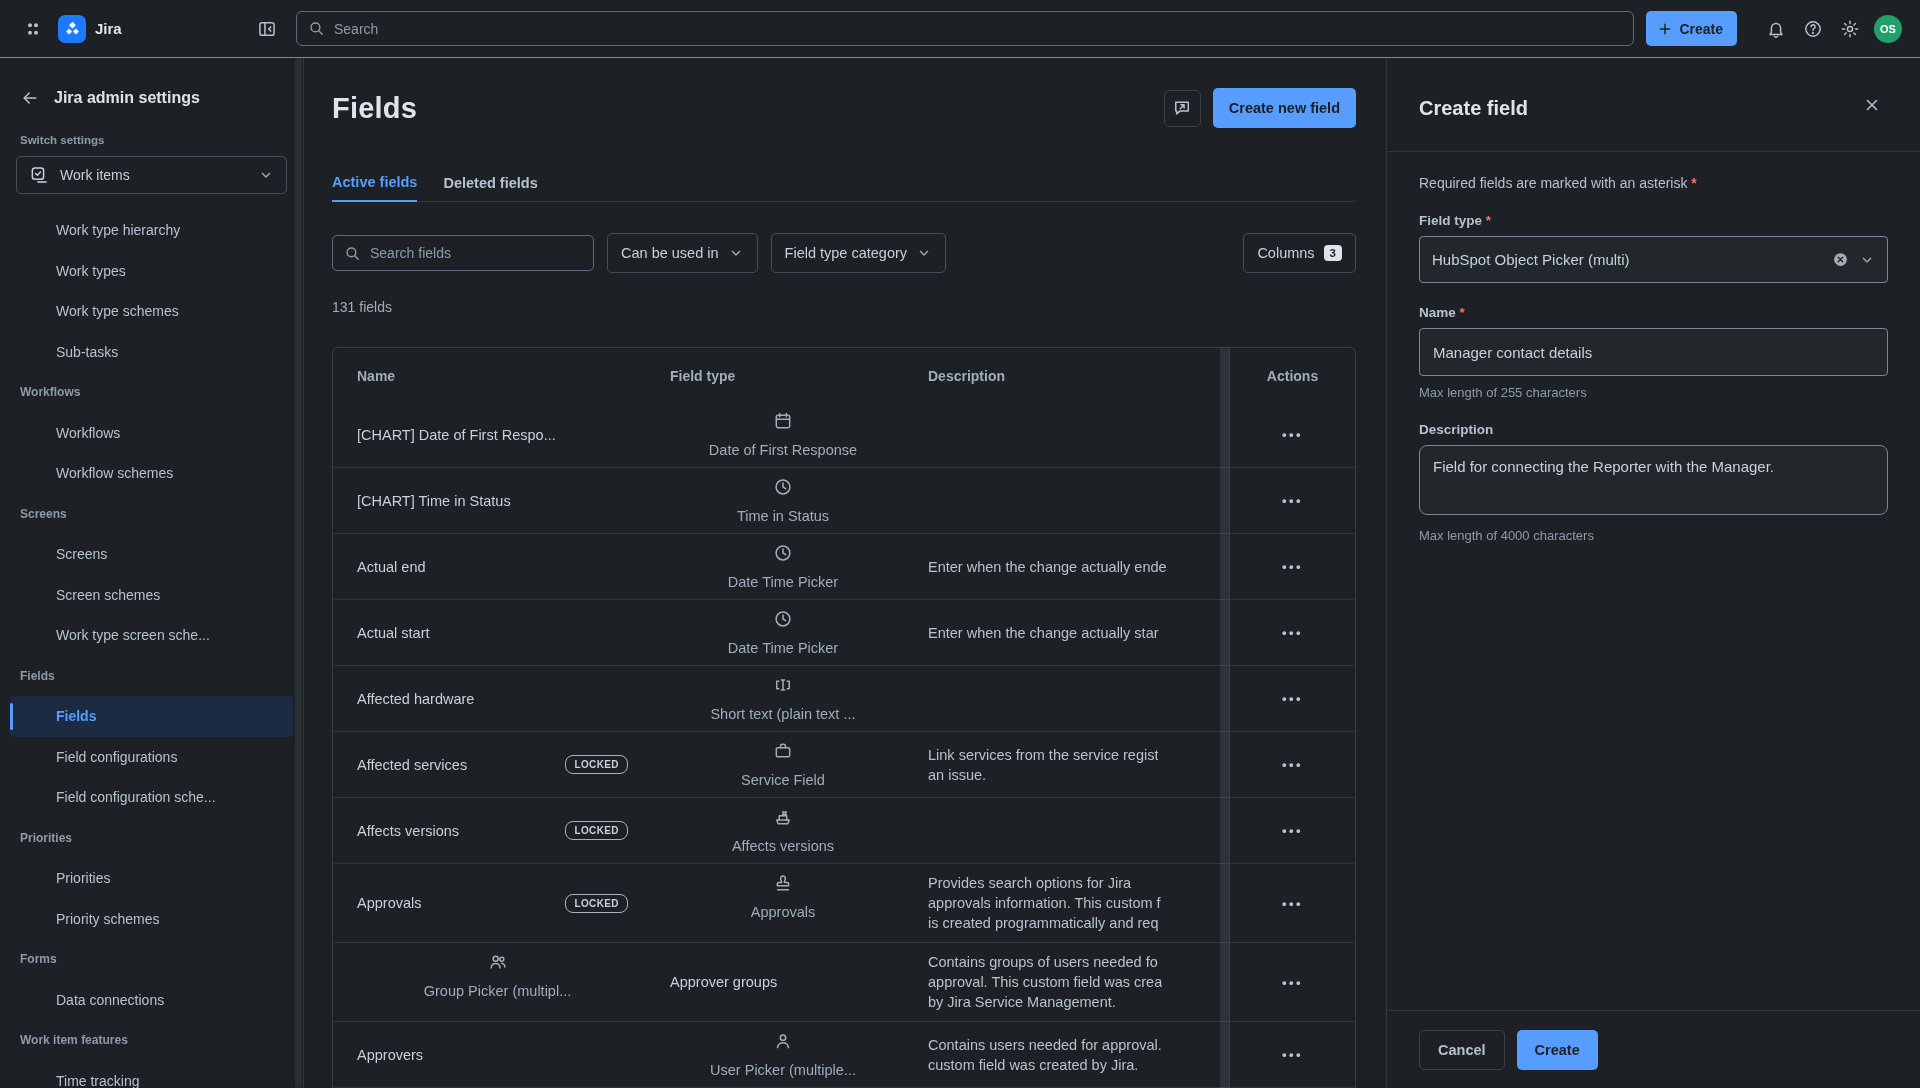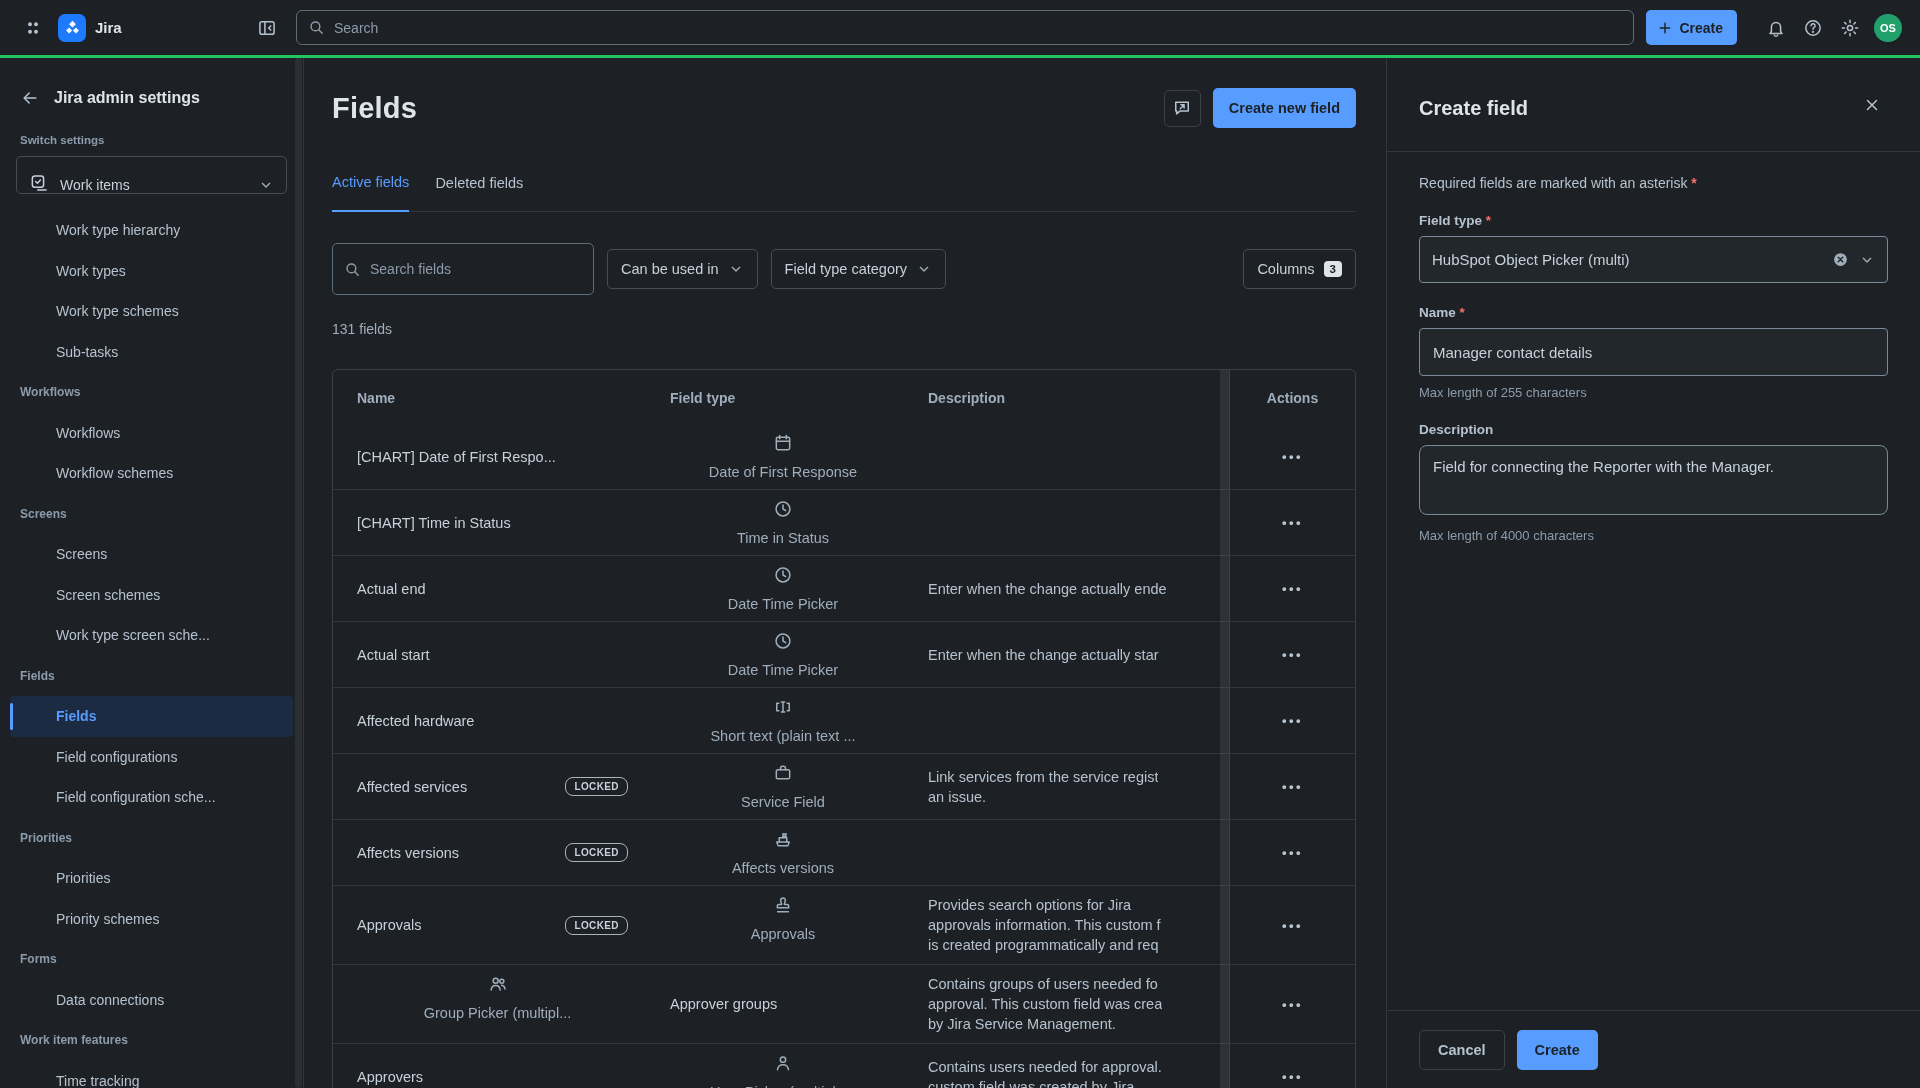--- a/index.html
+++ b/index.html
@@ -7,21 +7,21 @@
   body{
     font-family:"Liberation Sans", sans-serif;
     background:#1D2125; color:#B6C2CF;
     display:flex; flex-direction:column;
   }
   .icn{ display:inline-flex; align-items:center; justify-content:center; flex:0 0 auto; }
   .icn svg{ display:block; }
   button{ font-family:inherit; background:none; border:none; color:inherit; cursor:pointer; }
 
   
-  .topbar{ height:58px; border-bottom:3px solid #22c55e; display:flex; align-items:center; padding:0 18px 0 16px; gap:12px; flex:0 0 auto; }
+  .topbar{ height:58px; border-bottom:1px solid #22c55e; display:flex; align-items:center; padding:0 18px 0 16px; gap:12px; flex:0 0 auto; }
   .tb-left{ width:268px; display:flex; align-items:center; gap:6px; }
   .tb-iconbtn{ width:34px; height:34px; border-radius:5px; display:flex; align-items:center; justify-content:center; color:#B6C2CF; }
   .logo-wrap{ display:flex; align-items:center; gap:9px; margin-left:2px; }
   .logo-tile{ width:28px; height:28px; border-radius:7px; background:#1D7AFC; display:flex; align-items:center; justify-content:center; }
   .logo-name{ font-size:15px; font-weight:700; color:#DEE4EA; }
   .tb-collapse{ margin-left:auto; }
   .tb-search{ flex:1; height:35px; border:1px solid #5E6C7A; border-radius:6px; background:#1D2125; display:flex; align-items:center; gap:9px; padding:0 11px; color:#8C9BAB; }
   .tb-search input{ flex:1; background:transparent; border:none; outline:none; color:#C7D1DB; font-size:14px; }
   .tb-search input::placeholder{ color:#8C9BAB; }
   .btn-blue{ background:#579DFF; color:#1D2125; font-weight:600; font-size:14px; border-radius:5px; display:inline-flex; align-items:center; justify-content:center; gap:6px; }
@@ -29,40 +29,40 @@
   .tb-right{ display:flex; align-items:center; gap:3px; margin-left:10px; }
   .avatar{ width:28px; height:28px; border-radius:50%; background:#22A06B; color:#FFFFFF; font-size:11px; font-weight:700; display:flex; align-items:center; justify-content:center; margin-left:4px; }
 
   .shell{ flex:1; display:flex; min-height:0; }
 
   
   .sidebar{ width:304px; flex:0 0 auto; border-right:1px solid #31373E; padding-top:30px; position:relative; overflow:hidden; }
   .sb-back{ display:flex; align-items:center; gap:14px; padding:0 20px; color:#DEE4EA; }
   .sb-title{ font-size:16px; font-weight:700; }
   .sb-switch-label{ padding:0 20px; margin-top:26px; font-size:11.5px; font-weight:700; color:#8C9BAB; }
-  .sb-switcher{ margin:10px 16px 16px; height:38px; border:1px solid #454E58; border-radius:5px; display:flex; align-items:flex-end; gap:11px; padding:0 12px; font-size:14px; color:#C7D1DB; width:calc(100% - 32px); }
+  .sb-switcher{ margin:10px 16px 16px; height:38px; border:1px solid #454E58; border-radius:5px; display:flex; align-items:center; gap:11px; padding:0 12px; font-size:14px; color:#C7D1DB; width:calc(100% - 32px); }
   .sb-switcher .chev{ margin-left:auto; color:#9FADBC; }
   .nav{ margin-top:2px; }
   .nav-h{ height:40.5px; display:flex; align-items:center; padding:0 20px; font-size:12px; font-weight:700; color:#8C9BAB; }
   .nav-item{ height:40.5px; display:flex; align-items:center; margin:0 10px; padding-left:46px; border-radius:4px; font-size:14px; color:#B6C2CF; position:relative; cursor:pointer; }
   .nav-item.sel{ background:#1C2B41; color:#579DFF; font-weight:600; }
   .nav-item.sel::before{ content:""; position:absolute; left:0; top:7px; bottom:7px; width:3px; border-radius:2px; background:#579DFF; }
   .sb-scroll{ position:absolute; top:0; bottom:0; right:1px; width:7px; background:rgba(159,173,188,0.10); border-radius:4px; }
 
   
   .main{ flex:1; min-width:0; padding:30px 30px 0 28px; position:relative; overflow:hidden; }
   .main-header{ display:flex; align-items:center; }
   .page-title{ flex:1; font-size:29px; font-weight:700; color:#DEE4EA; letter-spacing:.2px; }
   .fb-btn{ width:37px; height:37px; border:1px solid #3C4149; border-radius:5px; color:#B6C2CF; display:flex; align-items:center; justify-content:center; margin-right:12px; }
   .cnf-btn{ height:40px; padding:0 16px; font-size:14.5px; border-radius:5px; }
   .tabs{ display:flex; gap:26px; margin-top:46px; border-bottom:1px solid #31373E; }
-  .tab{ padding-bottom:20px; font-size:14.5px; font-weight:400; color:#B6C2CF; }
+  .tab{ padding-bottom:10px; font-size:14.5px; font-weight:700; color:#B6C2CF; }
   .tab.active{ color:#579DFF; border-bottom:2px solid #579DFF; margin-bottom:-1px; }
   .filter-row{ margin-top:31px; display:flex; align-items:center; gap:13px; }
-  .sf-input{ width:262px; height:52px; border:1px solid #5E6C7A; border-radius:5px; display:flex; align-items:center; gap:9px; padding:0 11px; color:#8C9BAB; }
+  .sf-input{ width:262px; height:36px; border:1px solid #5E6C7A; border-radius:5px; display:flex; align-items:center; gap:9px; padding:0 11px; color:#8C9BAB; }
   .sf-input input{ flex:1; background:transparent; border:none; outline:none; color:#C7D1DB; font-size:14px; }
   .sf-input input::placeholder{ color:#8C9BAB; }
   .drop-btn{ height:40px; border:1px solid #454E58; border-radius:5px; padding:0 13px; display:inline-flex; align-items:center; gap:9px; font-size:14.5px; color:#C7D1DB; }
   .drop-btn .chev{ color:#9FADBC; }
   .columns-btn{ margin-left:auto; }
   .count-badge{ background:#DEE4EA; color:#1D2125; font-size:11.5px; font-weight:700; border-radius:4px; padding:2px 6px; }
   .fields-count{ margin-top:26px; font-size:14px; color:#9FADBC; }
 
   
   .table{ margin-top:32px; border:1px solid #3A414A; border-radius:6px 6px 0 0; position:relative; overflow:hidden; }

